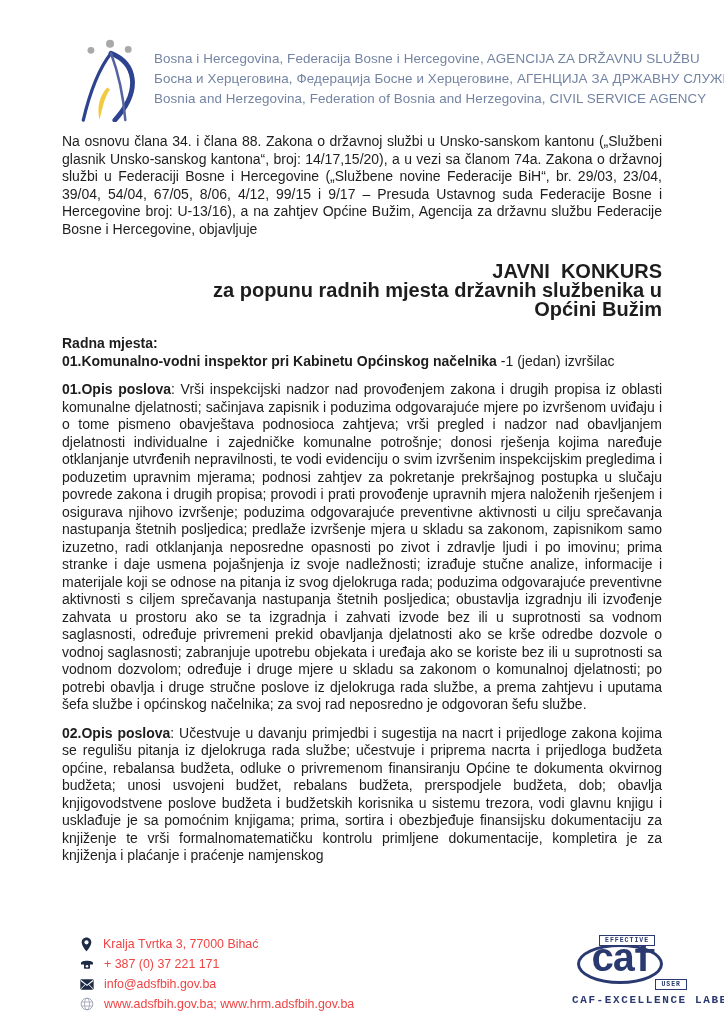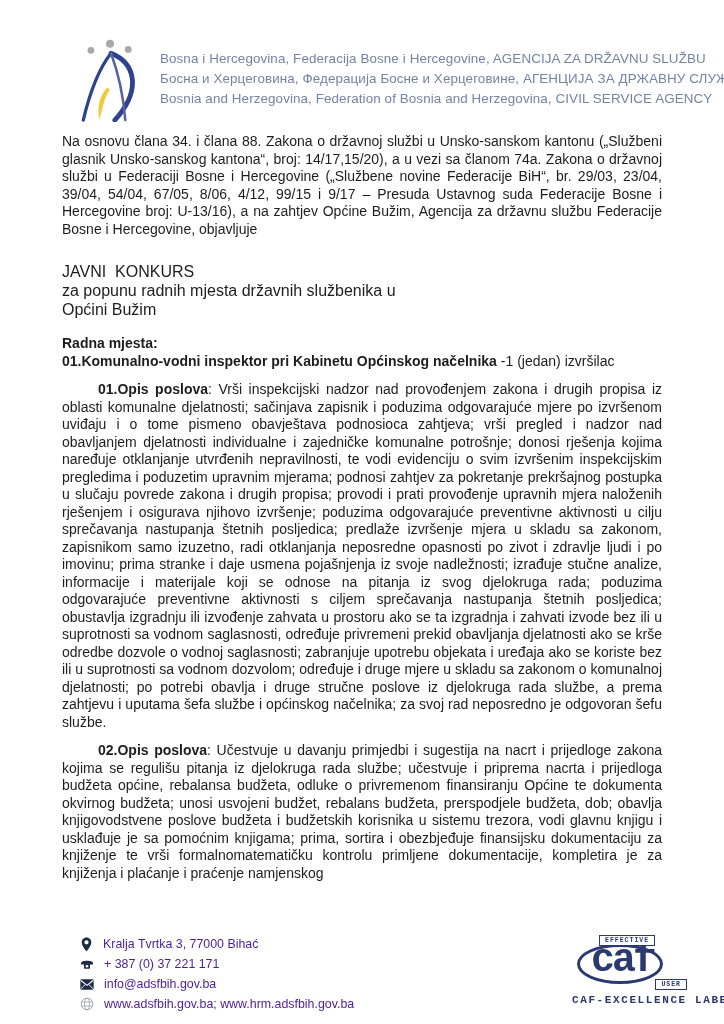--- a/index.html
+++ b/index.html
@@ -13,21 +13,21 @@
     background: #ffffff;
     overflow: hidden;
     color: #1e1e1e;
   }
   
   .header {
     position: absolute;
     top: 36px; left: 70px; right: 40px;
     display: flex;
     align-items: center;
-    gap: 8px;
+    gap: 2px;
   }
   .agency-logo { width: 82px; height: 86px; flex: 0 0 auto; }
   .header-lines {
     font-size: 13.4px;
     line-height: 20px;
     color: #7484a3;
     letter-spacing: 0.1px;
     white-space: nowrap;
   }
   
@@ -35,46 +35,46 @@
     position: absolute;
     top: 128px; left: 62px; right: 62px;
     font-size: 14px;
     line-height: 17.5px;
     text-align: justify;
     color: #1d1d1d;
   }
   .intro { margin-top: 5px; }
   .doc-title {
     margin-top: 24px;
-    text-align: left;
-    font-weight: normal;
-    font-size: 16px;
+    text-align: right;
+    font-weight: bold;
+    font-size: 20px;
     line-height: 19px;
   }
   .doc-title div { white-space: pre; }
   .positions { margin-top: 16px; }
   .positions-heading { font-weight: bold; }
   .position-item b { font-weight: bold; }
   .position-item .count { padding-left: 4px; }
   .desc { margin-top: 11px; }
-  .desc b { font-weight: bold; margin-left: 36px; }
+  .desc b { font-weight: bold; }
   
   .footer {
     position: absolute;
     left: 62px; right: 28px; bottom: 8px;
     height: 82px;
   }
   .contact-block { position: absolute; left: 18px; top: 0; }
   .contact-line {
     display: flex;
     align-items: center;
     gap: 10px;
     height: 20px;
     font-size: 12.4px;
-    color: #4c1d95;
+    color: #ef4444;
   }
   .contact-line svg { flex: 0 0 auto; }
   
   .caf {
     position: absolute;
     right: 2px; top: 4px;
     width: 122px;
     text-align: center;
     color: #2a3a70;
     font-family: Liberation Mono, monospace;

